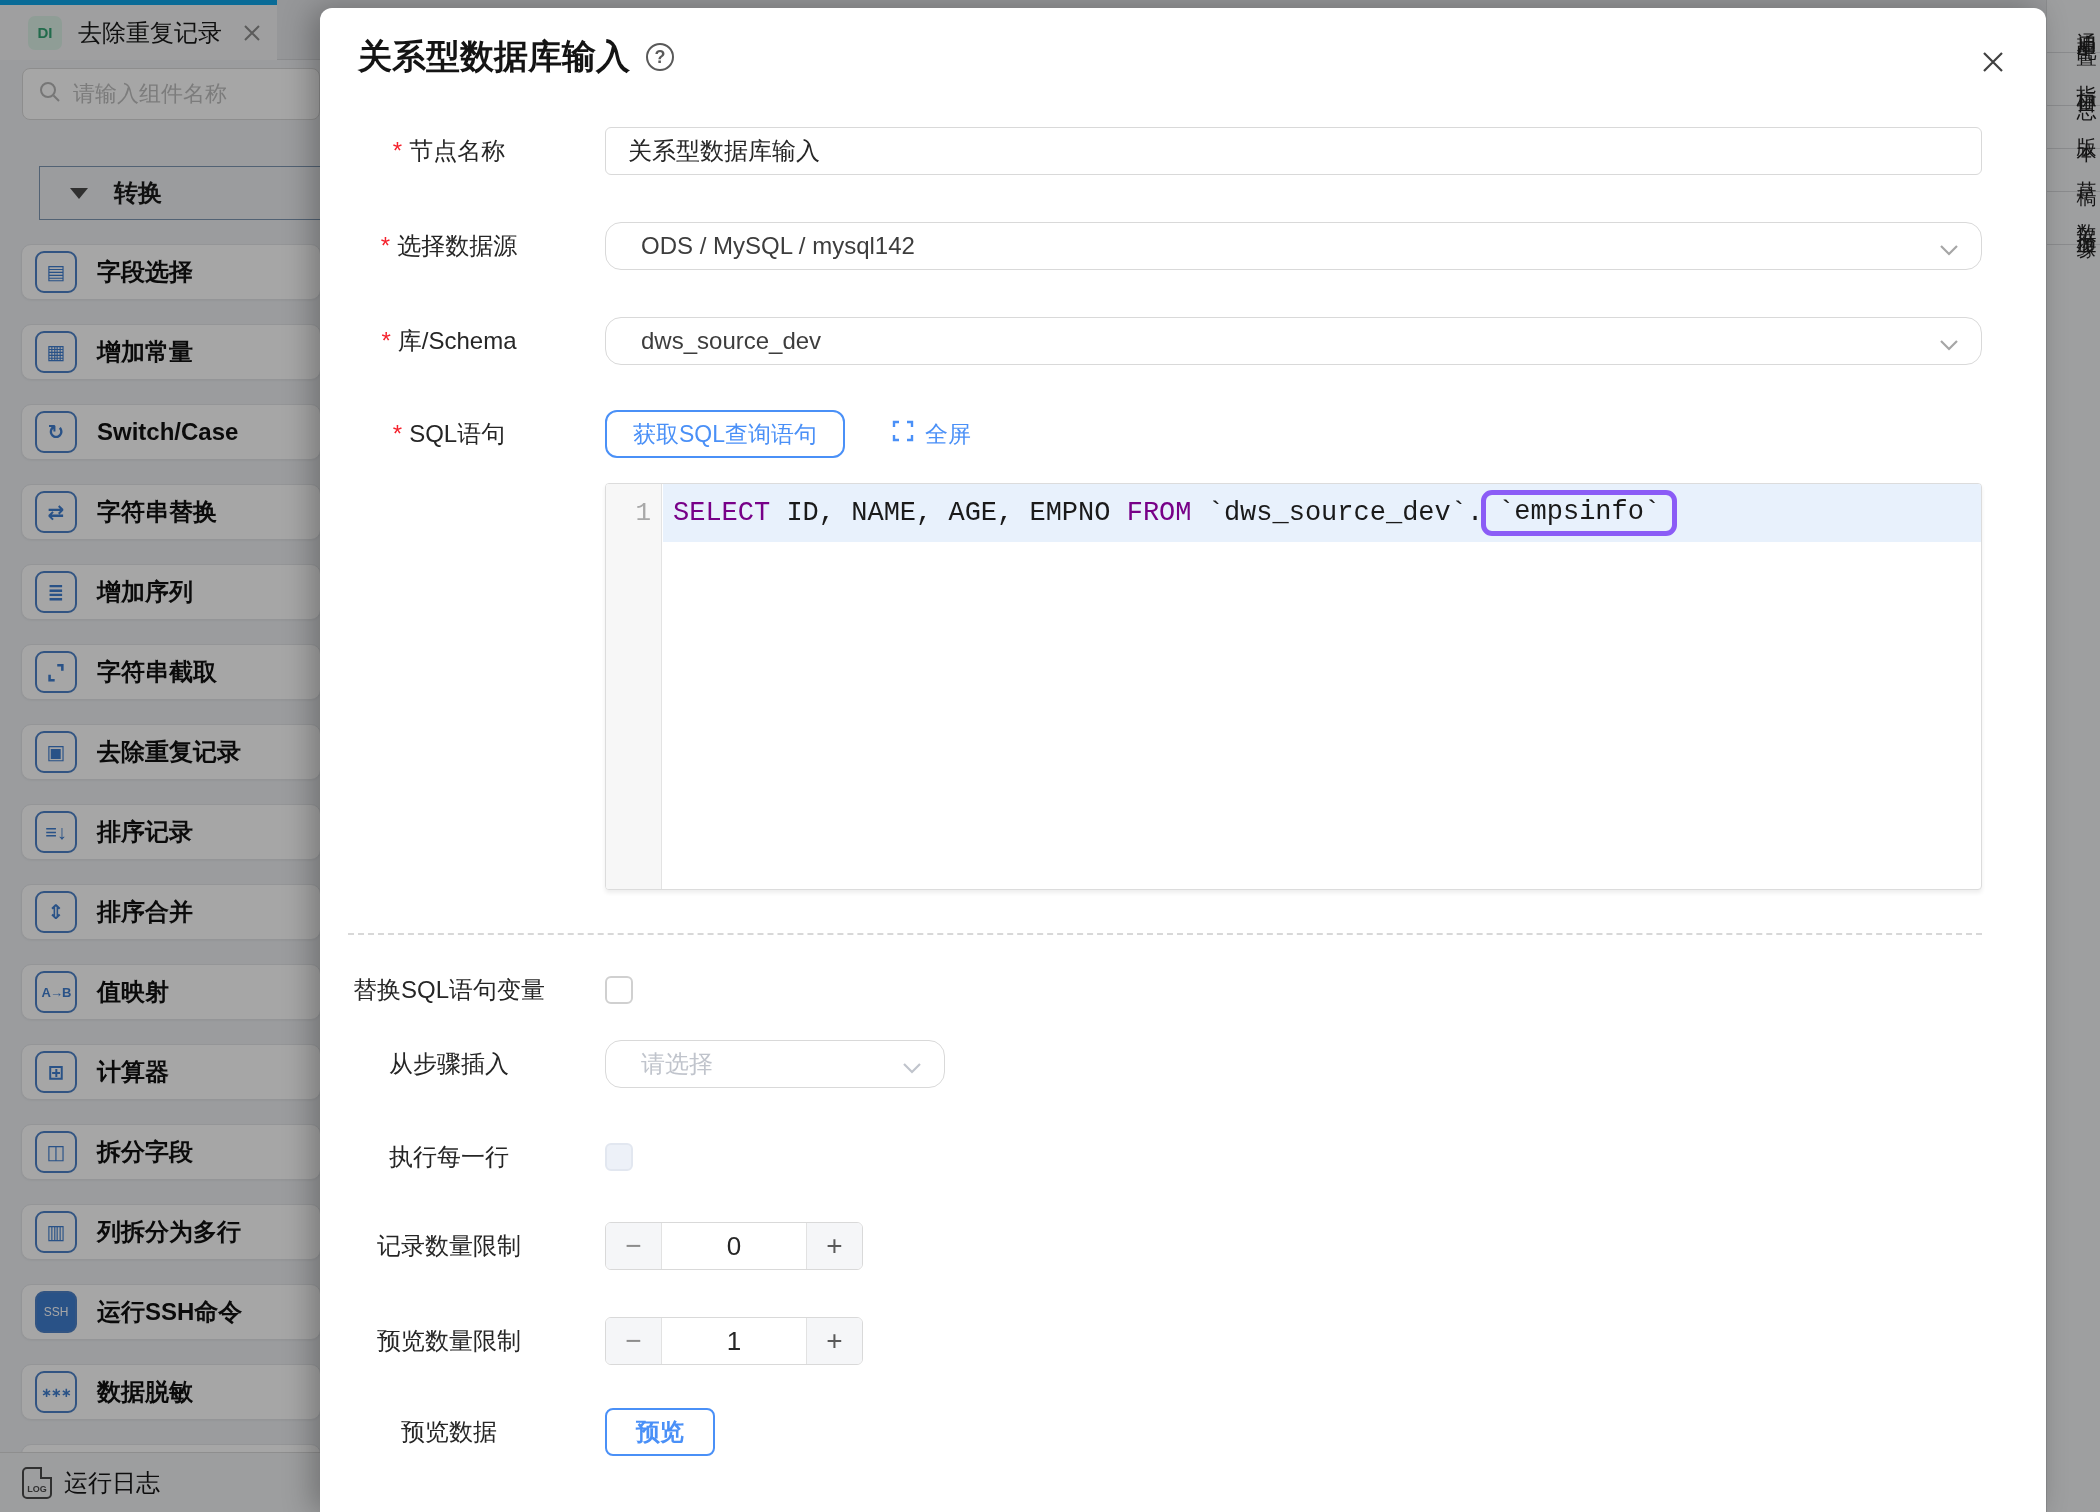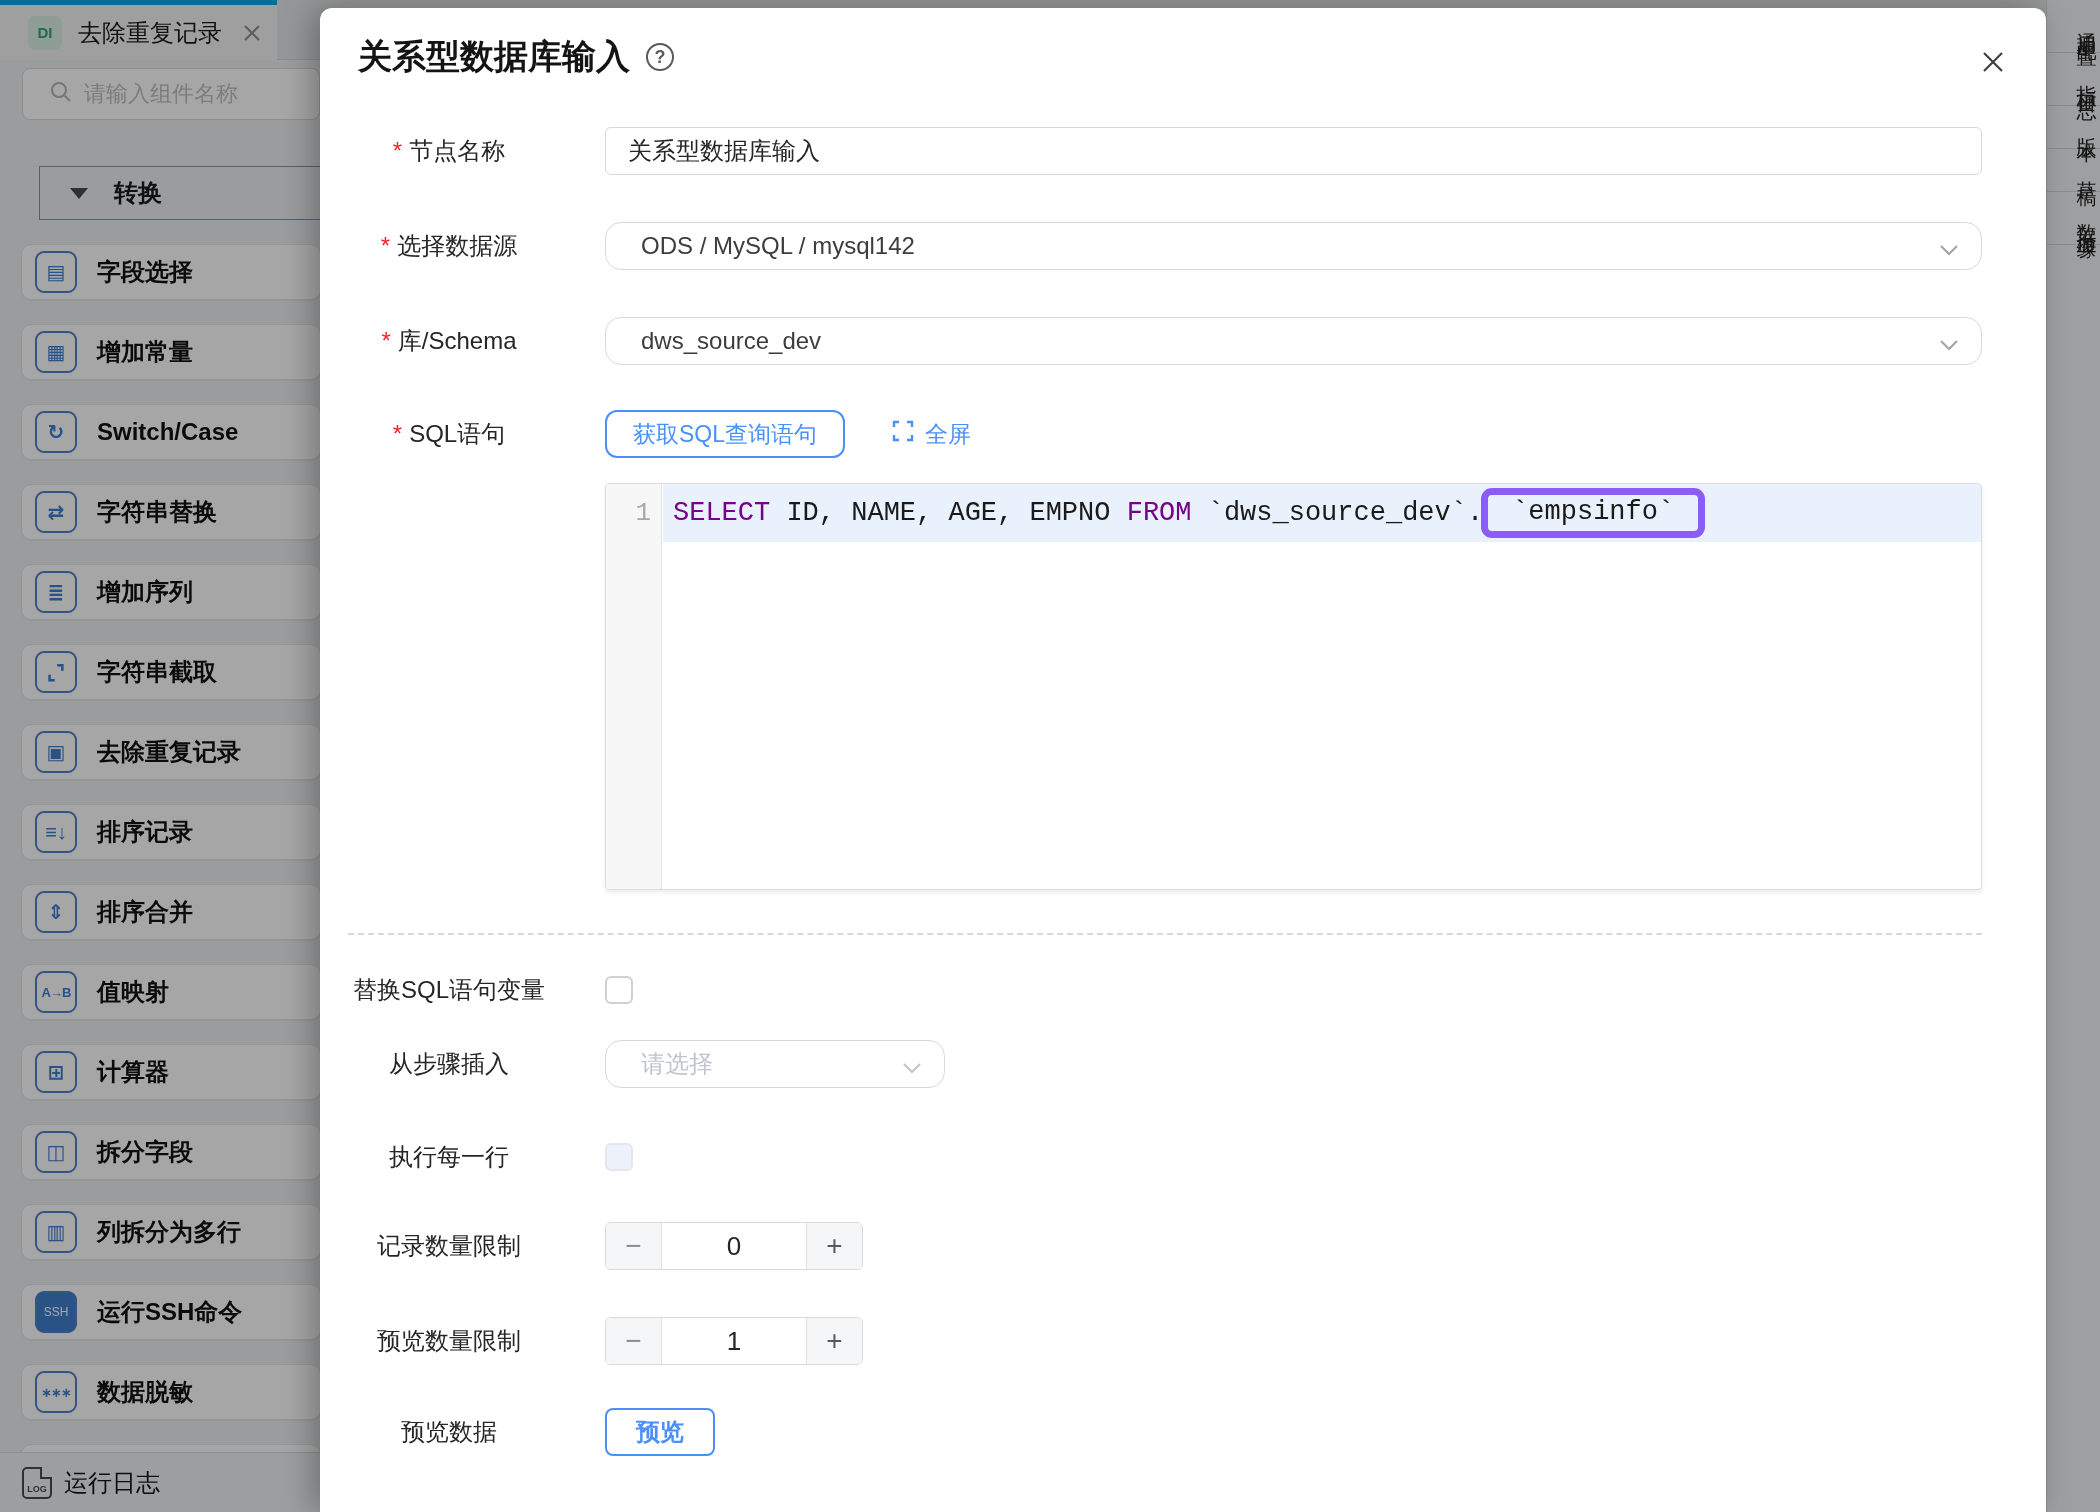--- a/index.html
+++ b/index.html
@@ -8,21 +8,21 @@
   .app { position:relative; width:2100px; height:1512px; background:#f0f2f5; }
 
   
   .tabbar { position:absolute; left:0; top:0; width:2100px; height:60px; background:#e7e9ec; border-bottom:1px solid #d6d8db; }
   .tab-active { position:absolute; left:0; top:0; width:277px; height:60px; background:#f4f5f6; border-top:5px solid #0ea5e9; display:flex; align-items:center; padding-left:28px; }
   .di-badge { width:34px; height:34px; border-radius:7px; background:#dcf2e6; color:#35a575; font-size:15px; font-weight:700; display:flex; align-items:center; justify-content:center; }
   .tab-label { font-size:24px; color:#1a1a1a; margin-left:16px; white-space:nowrap; }
   .tab-close { margin-left:18px; display:flex; align-items:center; }
 
   .sidebar { position:absolute; left:0; top:60px; width:340px; height:1452px; background:#eef0f3; }
-  .search-box { position:absolute; left:22px; top:8px; width:298px; height:52px; background:#fff; border:1px solid #d9d9d9; border-radius:8px; display:flex; align-items:center; padding:0 25px; }
+  .search-box { position:absolute; left:22px; top:8px; width:298px; height:52px; background:#fff; border:1px solid #d9d9d9; border-radius:8px; display:flex; align-items:center; padding:0 14px; }
   .search-box input { border:none; outline:none; background:transparent; font-size:22px; color:#333; width:100%; margin-left:10px; font-family:inherit; }
   .search-box input::placeholder { color:#bfbfbf; }
 
   .group-header { position:absolute; left:39px; top:106px; width:300px; height:54px; border:1px solid #7e97b3; display:flex; align-items:center; padding-left:30px; }
   .tri-down { width:0; height:0; border-left:9px solid transparent; border-right:9px solid transparent; border-top:11px solid #4a4a4a; }
   .group-label { font-size:24px; font-weight:600; color:#1a1a1a; margin-left:26px; }
 
   .item-list { position:absolute; left:21px; top:184px; width:300px; }
   .comp-item { height:56px; margin-bottom:24px; background:#ffffff; border:1px solid #e3e5e9; border-radius:10px; display:flex; align-items:center; padding-left:13px; box-shadow:0 1px 2px rgba(0,0,0,.04); }
   .comp-icon { width:42px; height:42px; border:2px solid #4d82c8; border-radius:9px; color:#3f7ed0; display:flex; align-items:center; justify-content:center; font-size:20px; font-weight:600; flex:none; overflow:hidden; }
@@ -61,21 +61,21 @@
 
   .btn-outline-blue { height:48px; border:2px solid #4a90f7; border-radius:12px; color:#4a90f7; font-size:23px; font-weight:500; background:#fff; display:inline-flex; align-items:center; justify-content:center; padding:0 26px; cursor:pointer; font-family:inherit; }
   .fullscreen-link { position:absolute; left:571px; top:0; height:48px; display:flex; align-items:center; color:#4a90f7; font-size:23px; cursor:pointer; }
   .fullscreen-link .txt { margin-left:10px; }
 
   .editor { position:absolute; left:285px; top:475px; width:1377px; height:407px; border:1px solid #dcdcdc; border-radius:4px; background:#fff; box-shadow:0 3px 4px rgba(0,0,0,0.07); overflow:hidden; }
   .gutter { position:absolute; left:0; top:0; bottom:0; width:56px; background:#f7f7f7; border-right:1px solid #e3e3e3; }
   .line-no { font-family:"Liberation Mono","DejaVu Sans Mono",monospace; font-size:26px; color:#a8a8a8; text-align:right; padding-right:10px; line-height:58px; }
   .code-line1 { position:absolute; left:57px; right:0; top:0; height:58px; background:#e8f1fc; display:flex; align-items:center; padding-left:10px; font-family:"Liberation Mono","DejaVu Sans Mono",monospace; font-size:27px; color:#1a1a1a; white-space:pre; }
   .tok-kw { color:#770088; }
-  .red-annotation { display:inline-block; border:7px solid #8b5cf6; border-radius:11px; padding:1px 24px; margin:-9px -2px; line-height:1.25; }
+  .red-annotation { display:inline-block; border:5px solid #8b5cf6; border-radius:11px; padding:1px 12px; margin:-9px -2px; line-height:1.25; }
 
   .dashed-divider { position:absolute; left:28px; top:925px; width:1634px; border-top:2px dashed #d8d8d8; }
 
   .checkbox { width:28px; height:28px; border:2px solid #d0d0d0; border-radius:6px; background:#fff; cursor:pointer; }
   .checkbox.disabled { background:#edf1f8; border-color:#e2e7f0; }
 
   .stepper { width:258px; height:48px; border:1px solid #d9d9d9; border-radius:6px; display:flex; overflow:hidden; background:#fff; }
   .step-btn { width:56px; background:#f5f6f8; color:#8c8c8c; font-size:28px; display:flex; align-items:center; justify-content:center; cursor:pointer; flex:none; }
   .step-btn.minus { border-right:1px solid #e2e2e2; }
   .step-btn.plus { border-left:1px solid #e2e2e2; color:#595959; }

